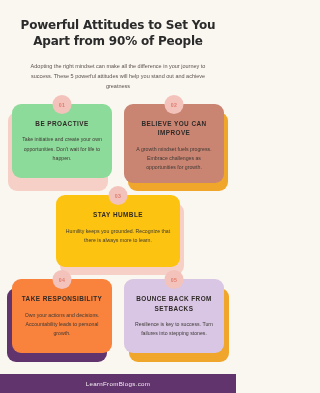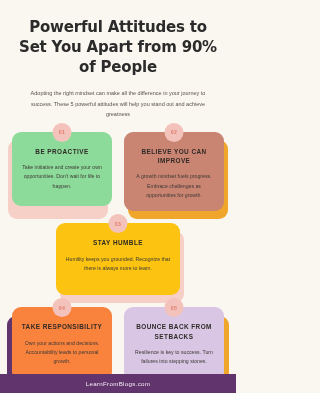--- a/index.html
+++ b/index.html
@@ -22,21 +22,21 @@
     padding: 0;
   }
 
   
   .header {
     padding: 18px 14px 0 14px;
     text-align: center;
   }
   .title {
     font-family: "DejaVu Sans", sans-serif;
-    font-size: 15px;
+    font-size: 12px;
     line-height: 1.32;
     font-weight: 700;
     color: #2b2b2b;
     letter-spacing: -0.2px;
     margin: 0;
   }
   .subtitle {
     margin: 11px 6px 0 6px;
     font-size: 5.5px;
     line-height: 1.85;

